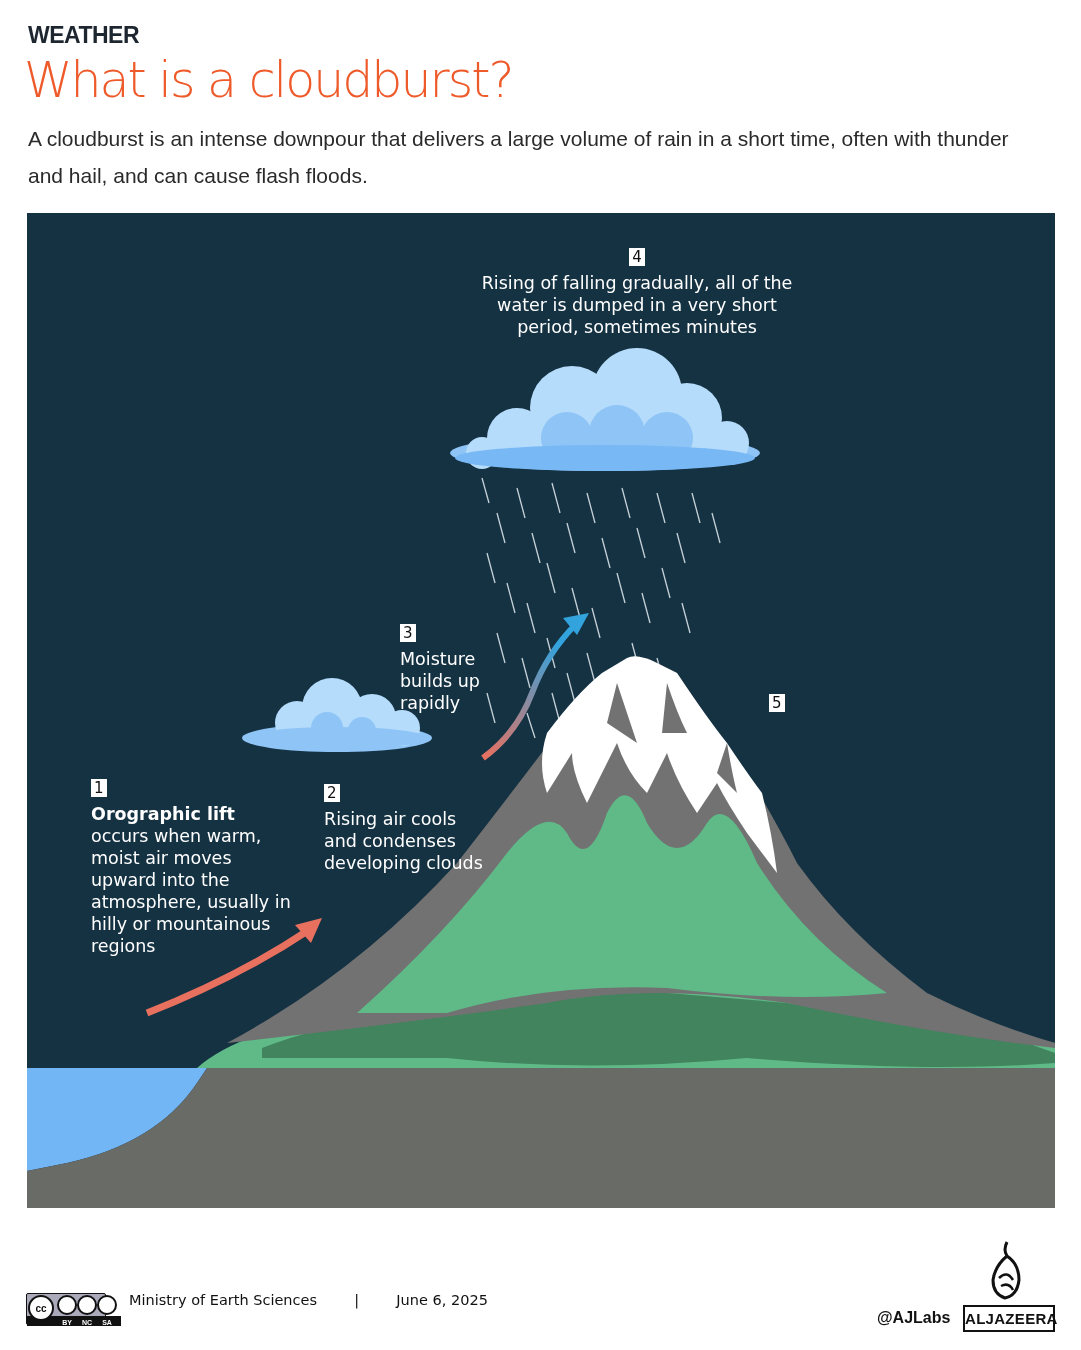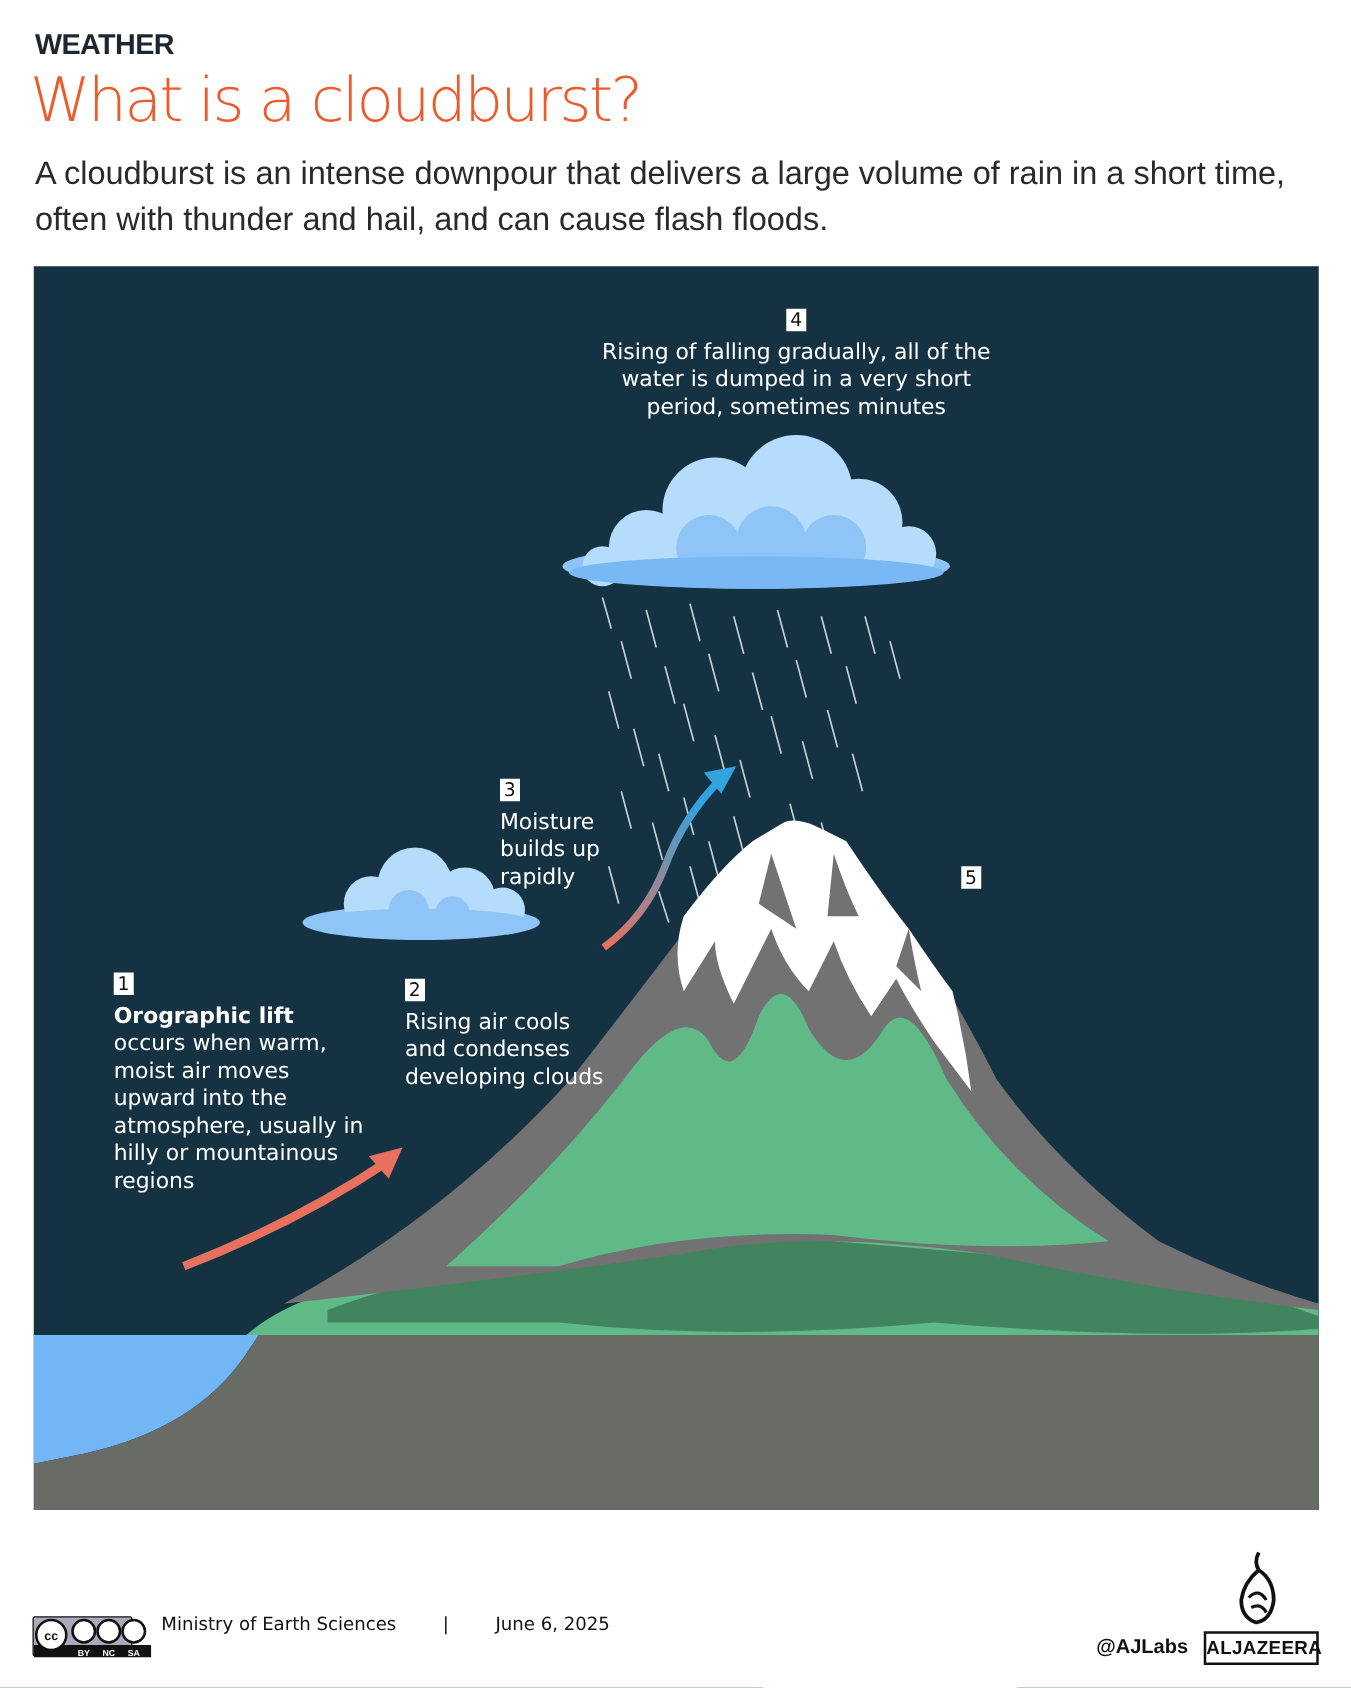--- a/index.html
+++ b/index.html
@@ -1,20 +1,20 @@
 <!DOCTYPE html>
 <html><head>
 <meta charset="utf-8">
 <style>
   * { margin:0; padding:0; box-sizing:border-box; }
   html, body { width:1081px; height:1350px; background:#ffffff; overflow:hidden; }
   body { position:relative; font-family:"DejaVu Sans","Liberation Sans",sans-serif; color:#222; }
   .kicker { position:absolute; left:28px; top:22px; font-family:"Liberation Sans",sans-serif; font-weight:bold; font-size:23px; color:#1e2730; letter-spacing:-0.5px; }
   .title { position:absolute; left:24px; top:52px; font-family:"DejaVu Sans",sans-serif; font-weight:300; font-size:49px; color:#ee5a2a; letter-spacing:-2px; }
-  .subtitle { position:absolute; left:28px; top:120px; width:1020px; font-family:"Liberation Sans",sans-serif; font-size:26px; line-height:37px; color:#2a2a2a; }
+  .subtitle { position:absolute; left:28px; top:120px; width:1020px; font-family:"Liberation Sans",sans-serif; font-size:21px; line-height:37px; color:#2a2a2a; }
   .panel { position:absolute; left:27px; top:213px; width:1028px; height:995px; background:#153243; overflow:hidden; }
   .panel svg { position:absolute; left:0; top:0; }
   .step { position:absolute; color:#ffffff; font-family:"DejaVu Sans",sans-serif; font-size:17.5px; line-height:22px; }
   .badge { display:inline-block; background:#ffffff; color:#111; font-size:15px; line-height:18px; padding:0 3px; margin-bottom:6px; font-family:"DejaVu Sans",sans-serif; }
   .step b { font-weight:bold;margin-top:27px; }
   .footer-src { position:absolute; left:129px; top:1290px; font-family:"DejaVu Sans",sans-serif; font-size:14.5px; line-height:20px; color:#111; }
   .cc { position:absolute; left:26px; top:1293px; width:80px; height:32px; background:#aab; border:1.5px solid #111; border-radius:2px; }
   .ajlabs { position:absolute; left:877px; top:1309px; font-family:"Liberation Sans",sans-serif; font-weight:bold; font-size:16px; color:#111;text-align:right; }
   .ajlogo { position:absolute; left:963px; top:1305px; width:92px; height:27px; border:2px solid #111; font-family:"Liberation Sans",sans-serif; font-weight:bold; font-size:15px; color:#111; text-align:center; line-height:23px; letter-spacing:0.3px; }
 </style>

